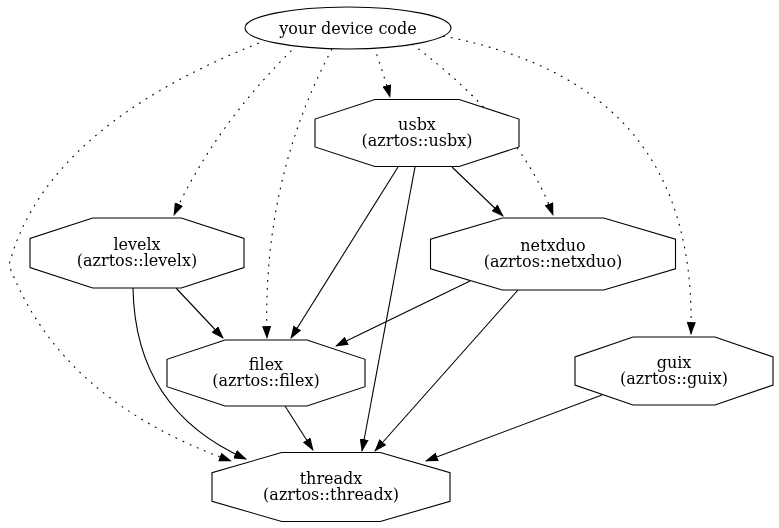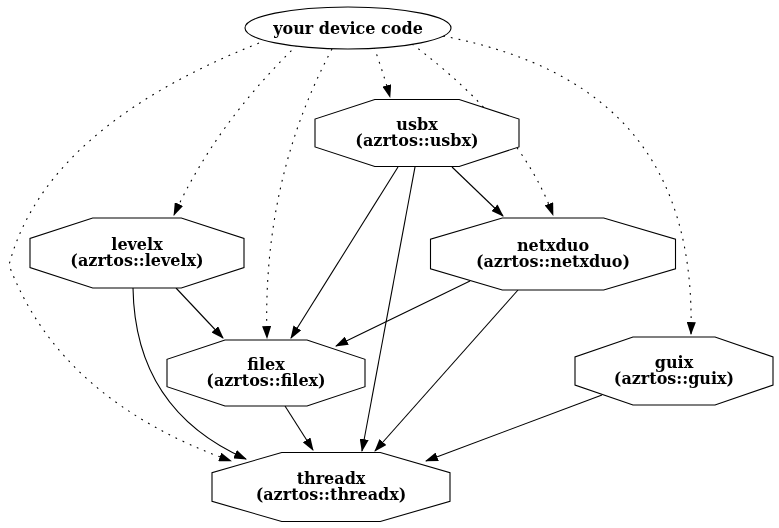--- a/index.html
+++ b/index.html
@@ -6,21 +6,20 @@
     margin: 0;
     padding: 0;
     background: #ffffff;
   }
   #stage {
     position: relative;
     width: 779px;
     height: 524px;
     background: #ffffff;
     overflow: hidden;
-    font-weight: bold;
   }
   svg {
     display: block;
     width: 779px;
     height: 528px;
     font-family: "DejaVu Serif", "Liberation Serif", serif;
   }
   .node-shape {
     fill: #ffffff;
     stroke: #000000;

